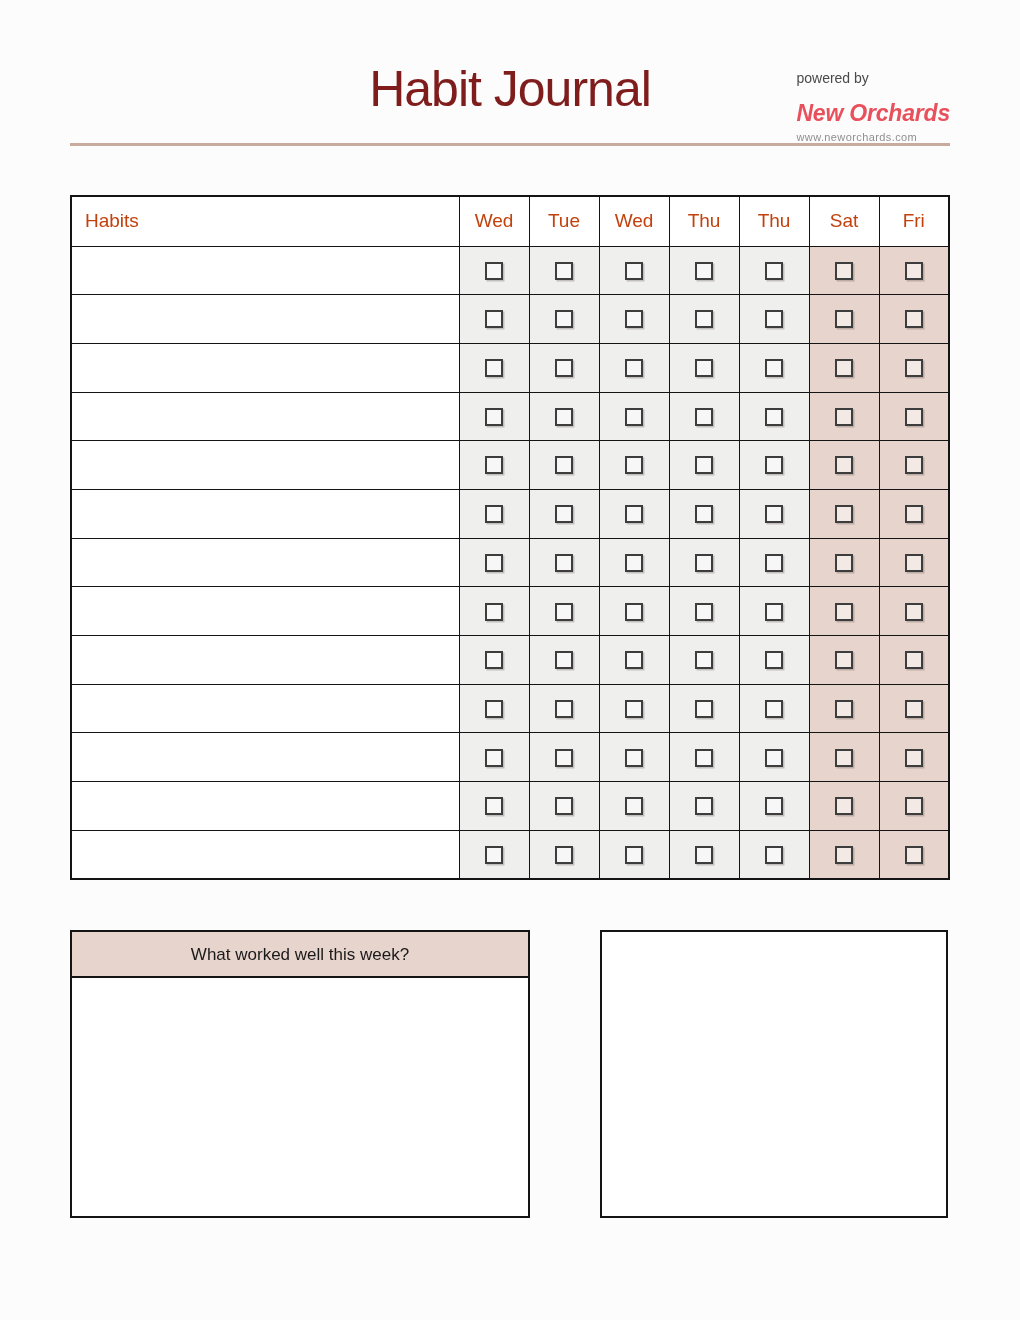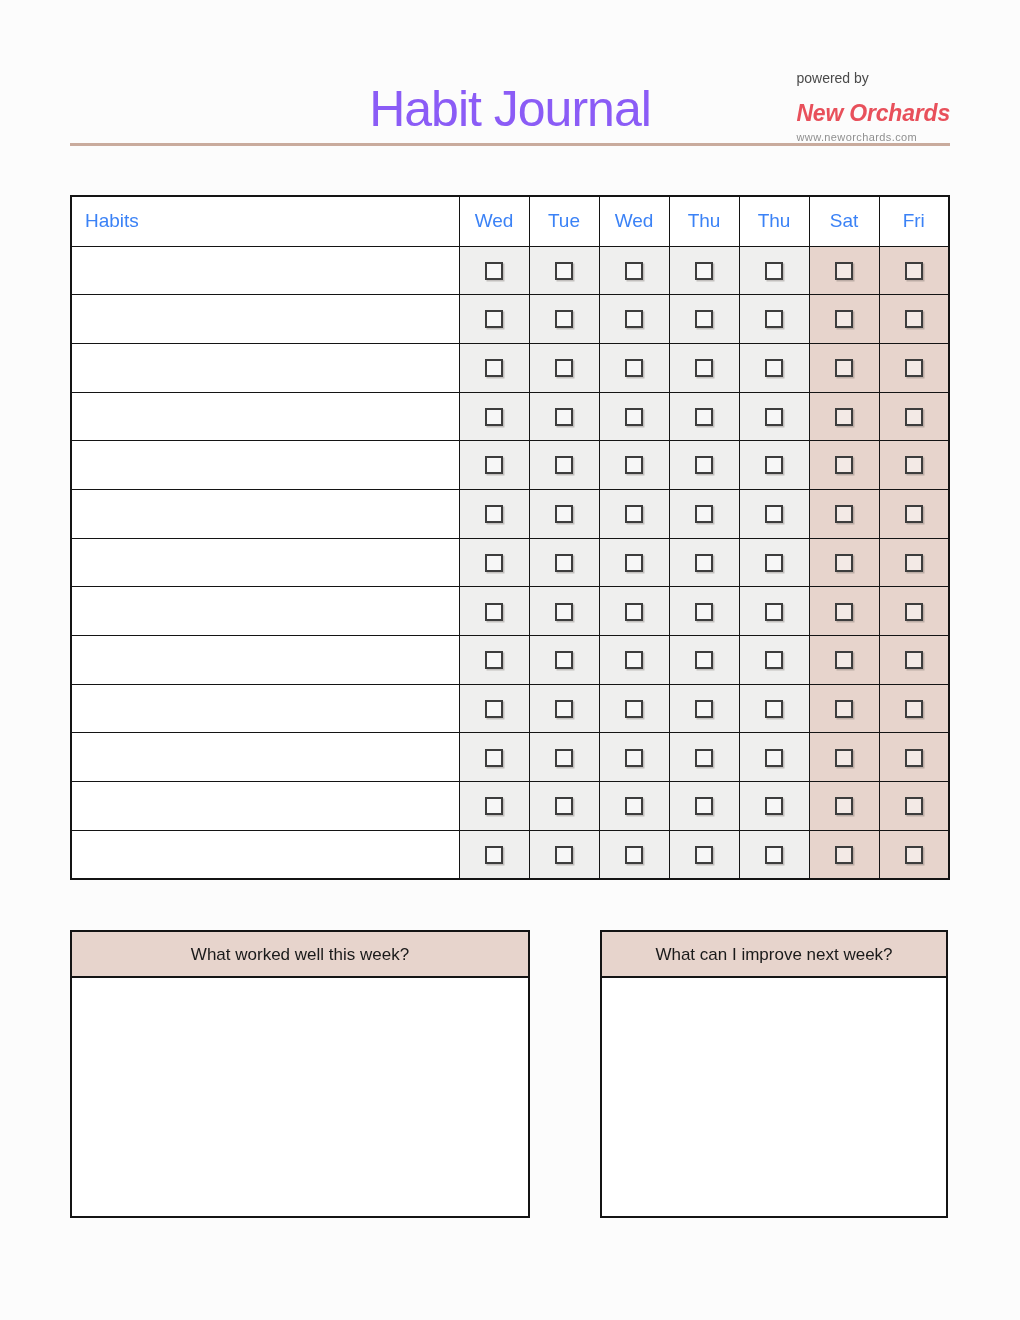--- a/index.html
+++ b/index.html
@@ -10,28 +10,28 @@
     height: 1320px;
     background: #fcfcfc;
     font-family: "Liberation Sans", sans-serif;
     color: #141414;
     overflow: hidden;
   }
 
   
   .title {
     position: absolute;
-    top: 84px;
+    top: 64px;
     left: 0;
     width: 100%;
     text-align: center;
     font-size: 50px;
     font-weight: 400;
     letter-spacing: -1px;
-    color: #8b5cf6;
+    color: #7f1d1d;
     line-height: 1;
   }
   .brand {
     position: absolute;
     top: 71px;
     right: 70px;
     text-align: left;
     line-height: 1.1;
   }
   .brand .powered {
@@ -73,21 +73,21 @@
     border: 2px solid #141414;
   }
   .habit-table th, .habit-table td {
     border: 1px solid #141414;
   }
   .habit-table thead th {
     height: 50px;
     background: #ffffff;
     font-size: 19px;
     font-weight: 400;
-    color: #3b82f6;
+    color: #c2410c;
     text-align: center;
   }
   .habit-table thead th.habits-col {
     text-align: left;
     padding-left: 13px;
   }
   .habit-table tbody td {
     height: 48.7px;
     text-align: center;
     vertical-align: middle;
@@ -293,17 +293,16 @@
         </tr>
       </tbody>
   </table>
 
   <div class="note-box left">
     <div class="note-header">What worked well this week?</div>
     <div class="note-body"></div>
   </div>
 
   <div class="note-box right">
-    <div class="note-header">What can I improve next week?</div>
     <div class="note-body"></div>
   </div>
 
 </div>
 
 </body></html>

